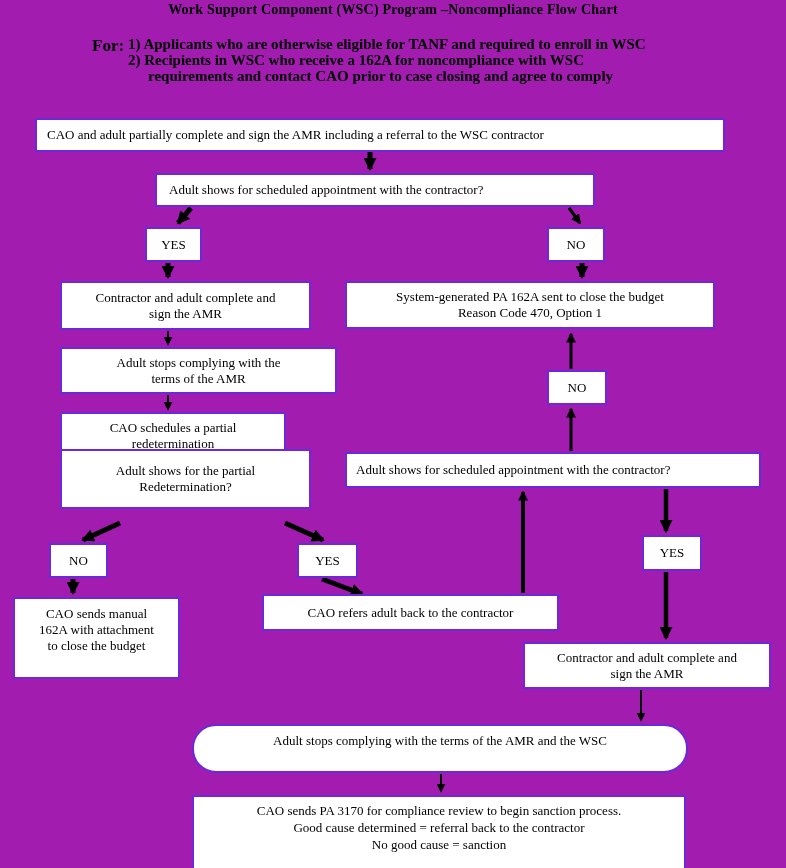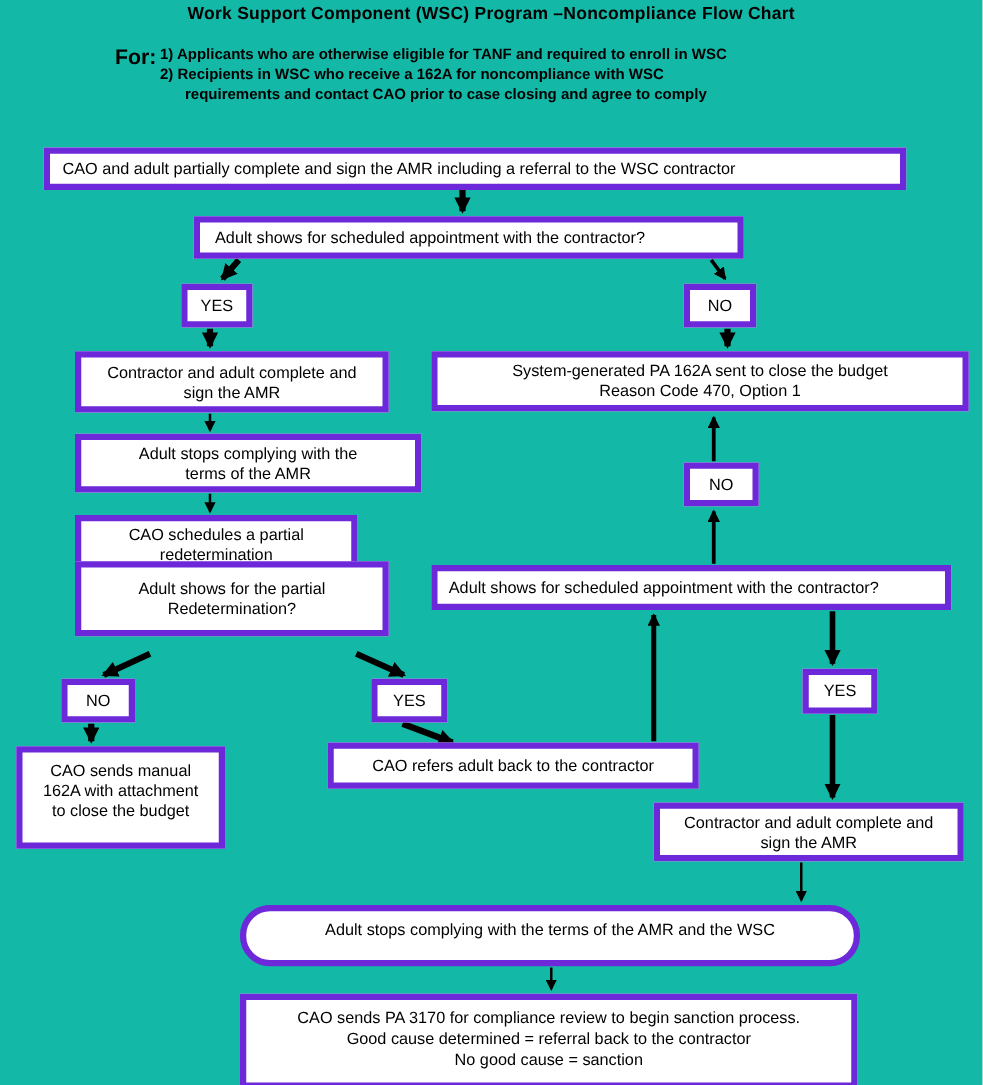--- a/index.html
+++ b/index.html
@@ -1,28 +1,28 @@
 <!DOCTYPE html>
 <html><head>
 <meta charset="utf-8">
 <style>
   html,body{margin:0;padding:0;background:#ffffff;}
   .canvas{
-    position:relative;width:786px;height:868px;background:#14b8a6;
-    font-family:Liberation Sans, sans-serif;color:#000;overflow:hidden;
+    position:relative;width:786px;height:868px;background:#a21caf;
+    font-family:Liberation Serif, serif;color:#000;overflow:hidden;
   }
   .title{
     position:absolute;left:0;top:2px;width:786px;text-align:center;
     font-size:14px;font-weight:bold;letter-spacing:0.2px;
   }
   .for-label{position:absolute;left:92px;top:36px;font-size:17px;font-weight:bold;}
-  .for-line{position:absolute;left:128px;font-size:12px;font-weight:bold;white-space:nowrap;}
+  .for-line{position:absolute;left:128px;font-size:15px;font-weight:bold;white-space:nowrap;}
   .fl0{top:36px;} .fl1{top:52px;} .fl2{top:68px;margin-left:20px;}
   .node{
-    position:absolute;box-sizing:border-box;border:5px solid #6d28d9;background:#fff;
+    position:absolute;box-sizing:border-box;border:2px solid #6d28d9;background:#fff;
     display:flex;flex-direction:column;justify-content:center;align-items:center;
     text-align:center;font-size:13px;line-height:16px;
   }
   .node.left{align-items:flex-start;text-align:left;}
   .node.top{justify-content:flex-start;}
   .ln{white-space:nowrap;}
   svg.arrows{position:absolute;left:0;top:0;width:786px;height:868px;pointer-events:none;}
   svg.arrows line{stroke:#000;}
   .w5{stroke-width:5px;} .w45{stroke-width:4.5px;} .w4{stroke-width:4px;}
   .w3{stroke-width:3px;} .w2{stroke-width:2px;}
@@ -85,21 +85,21 @@
 
   <div class="node" style="left:547px;top:227px;width:58px;height:35px;">
     <div class="ln">NO</div>
   </div>
 
   <div class="node" style="left:60px;top:281px;width:251px;height:49px;">
     <div class="ln">Contractor and adult complete and</div>
     <div class="ln">sign the AMR</div>
   </div>
 
-  <div class="node" style="left:345px;top:281px;width:430px;height:48px;">
+  <div class="node" style="left:345px;top:281px;width:370px;height:48px;">
     <div class="ln">System-generated PA 162A sent to close the budget</div>
     <div class="ln">Reason Code 470, Option 1</div>
   </div>
 
   <div class="node" style="left:60px;top:347px;width:277px;height:47px;">
     <div class="ln">Adult stops complying with the</div>
     <div class="ln">terms of the AMR</div>
   </div>
 
   <div class="node" style="left:60px;top:412px;width:226px;height:48px;">

